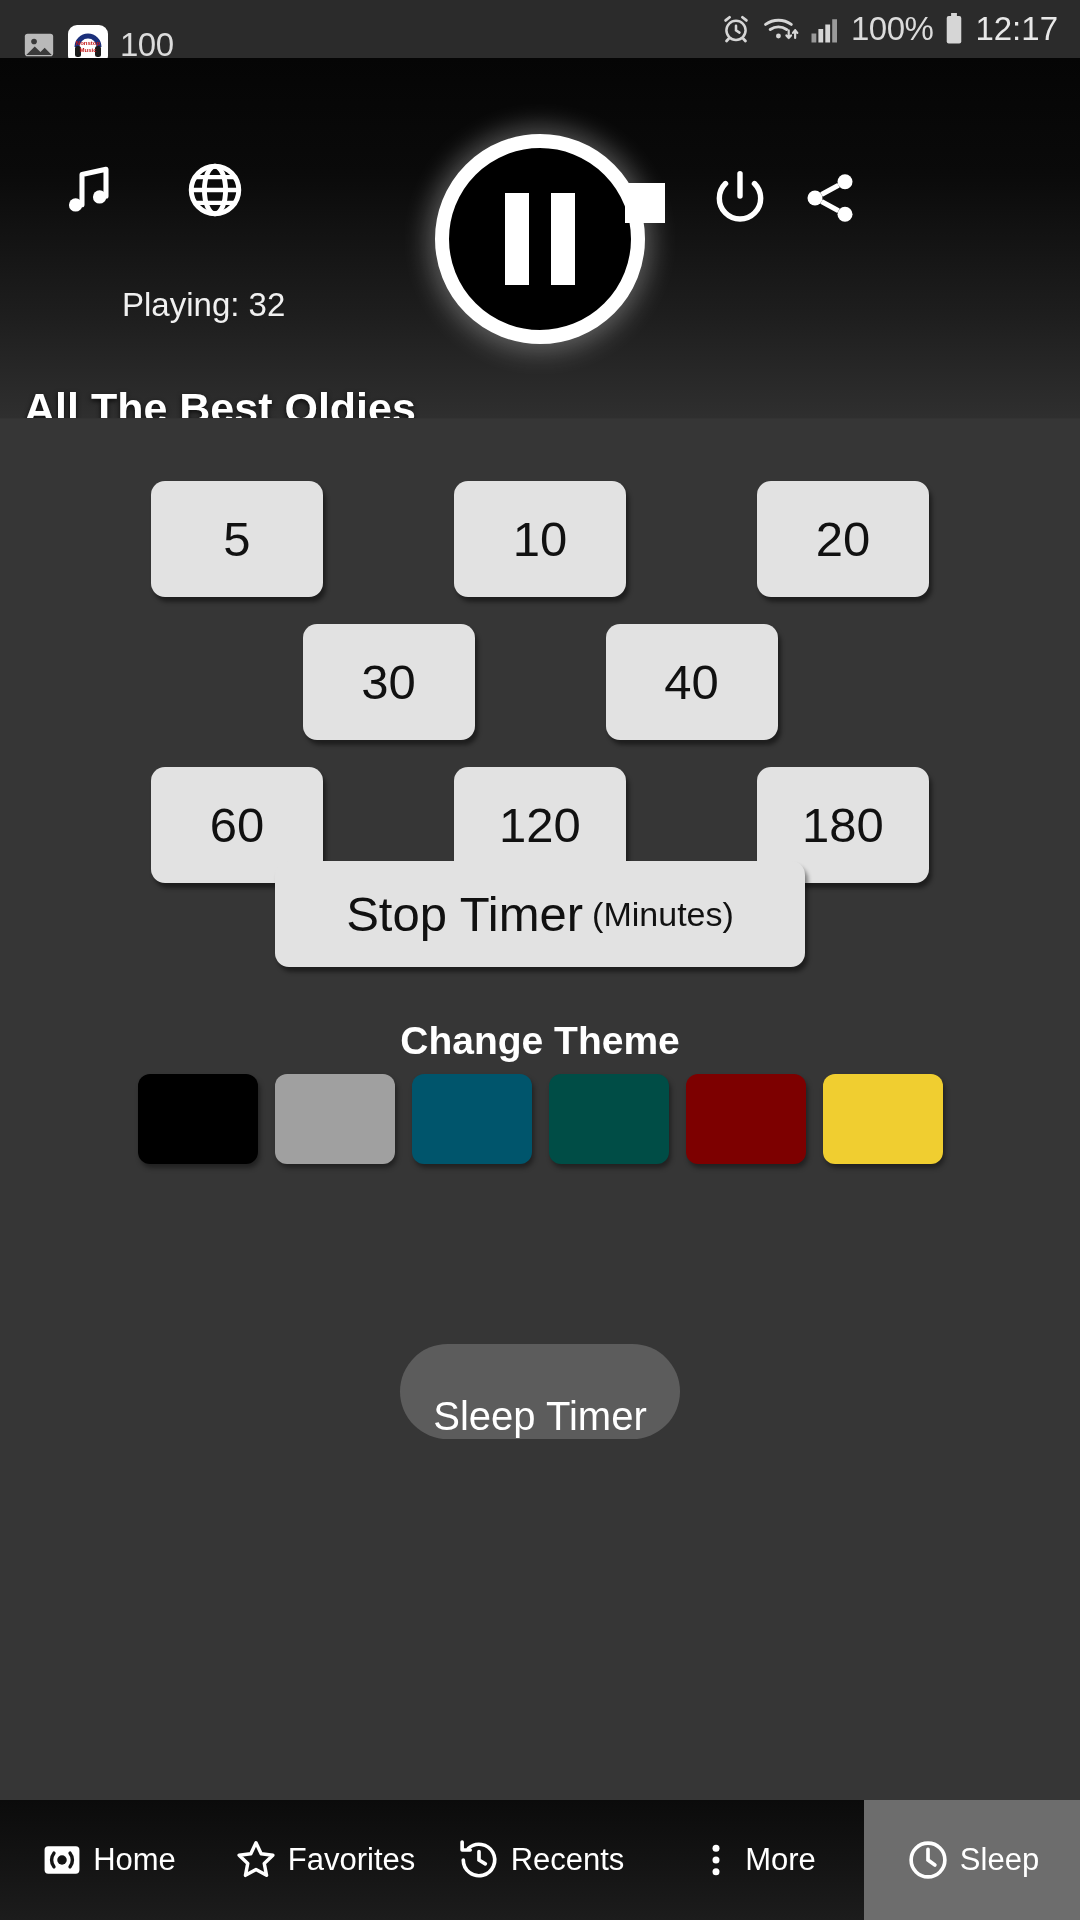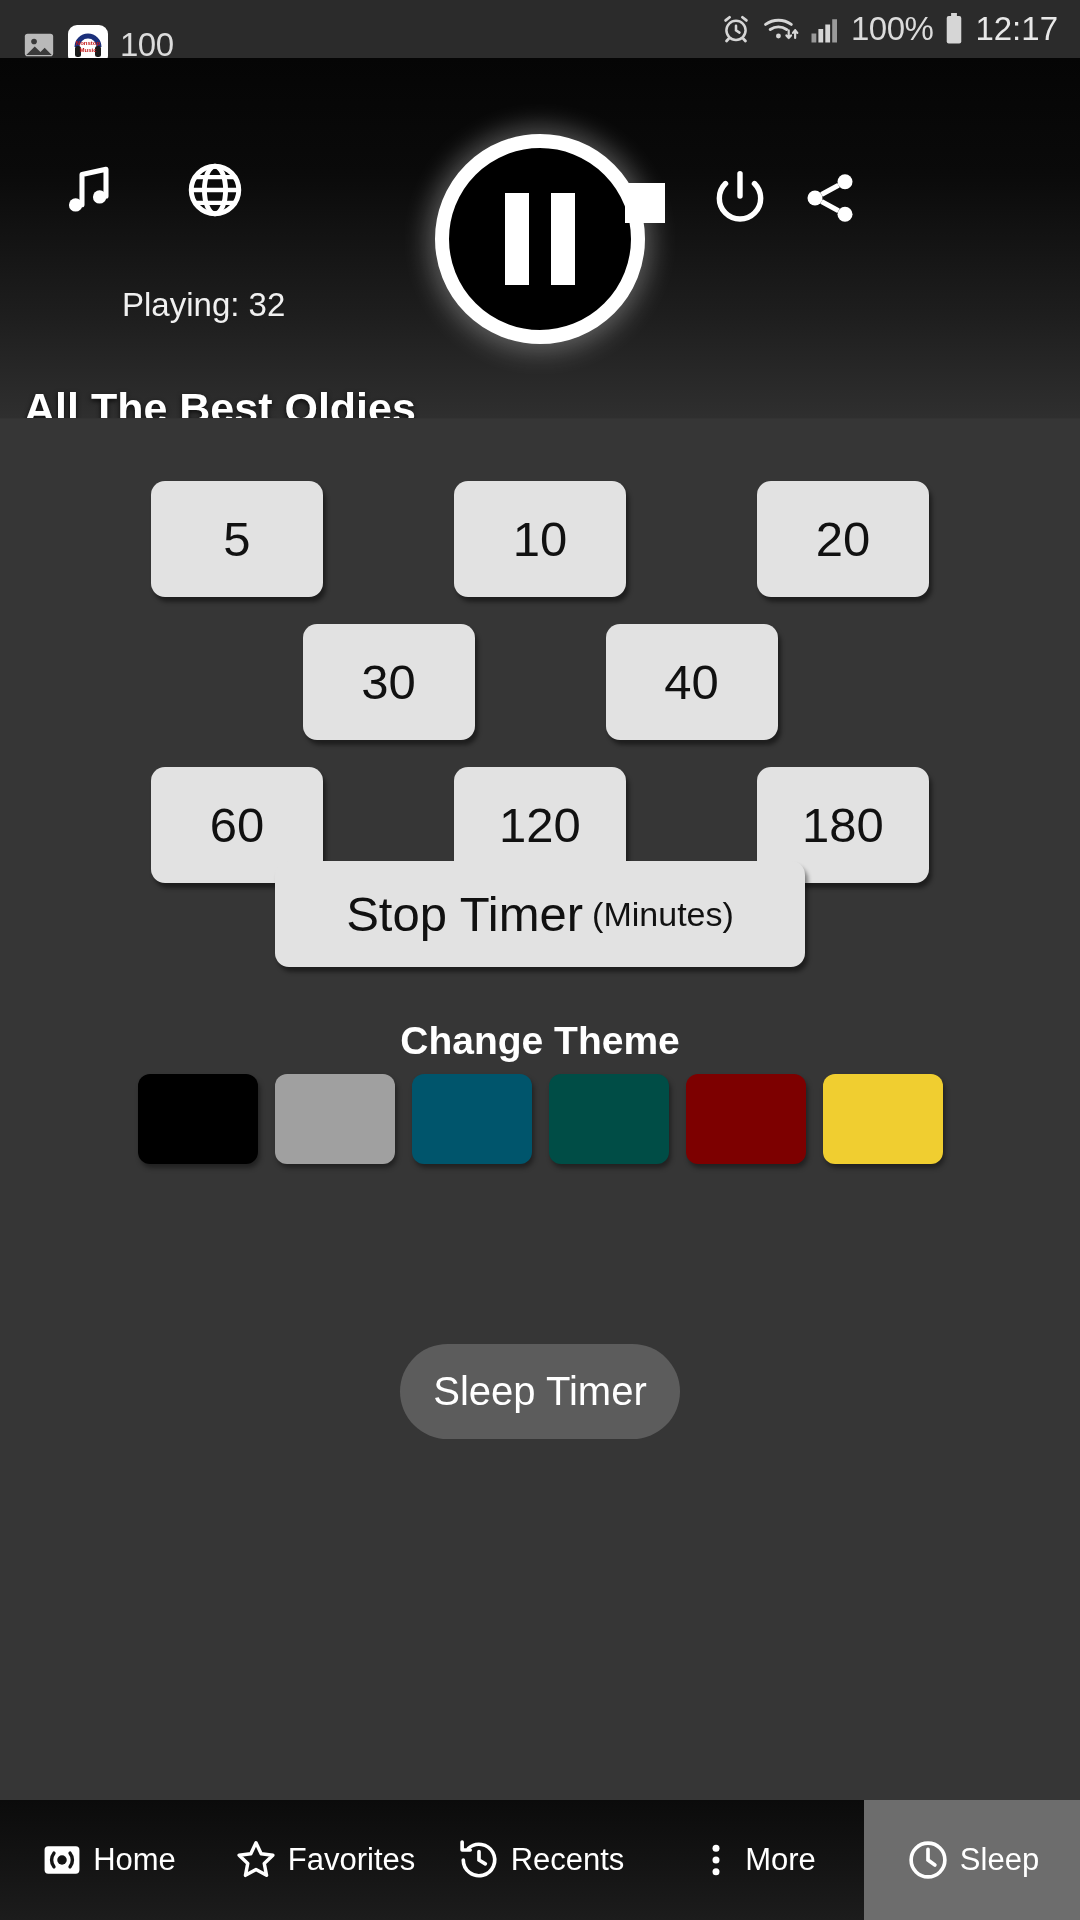--- a/index.html
+++ b/index.html
@@ -274,21 +274,21 @@
 
     <div class="swatches">
       <div class="sw" style="background: rgb(0, 0, 0);"></div>
       <div class="sw" style="background: rgb(160, 160, 160);"></div>
       <div class="sw" style="background: rgb(0, 85, 108);"></div>
       <div class="sw" style="background: rgb(0, 77, 70);"></div>
       <div class="sw" style="background: rgb(125, 0, 0);"></div>
       <div class="sw" style="background: rgb(240, 206, 48);"></div>
     </div>
 
-    <div class="sleeppill" style="background: rgb(92, 92, 92);">
+    <div class="sleeppill" style="background: rgb(92, 92, 92); align-items: flex-end;">
       <span>Sleep Timer</span>
     </div>
   </div>
 
   <div class="nav">
 
     <div class="navitem">
       <span class="navicon">
         <svg width="44" height="44" viewBox="0 0 24 24">
           <rect x="2.5" y="4.5" width="19" height="15" rx="2" fill="#ffffff"></rect>

